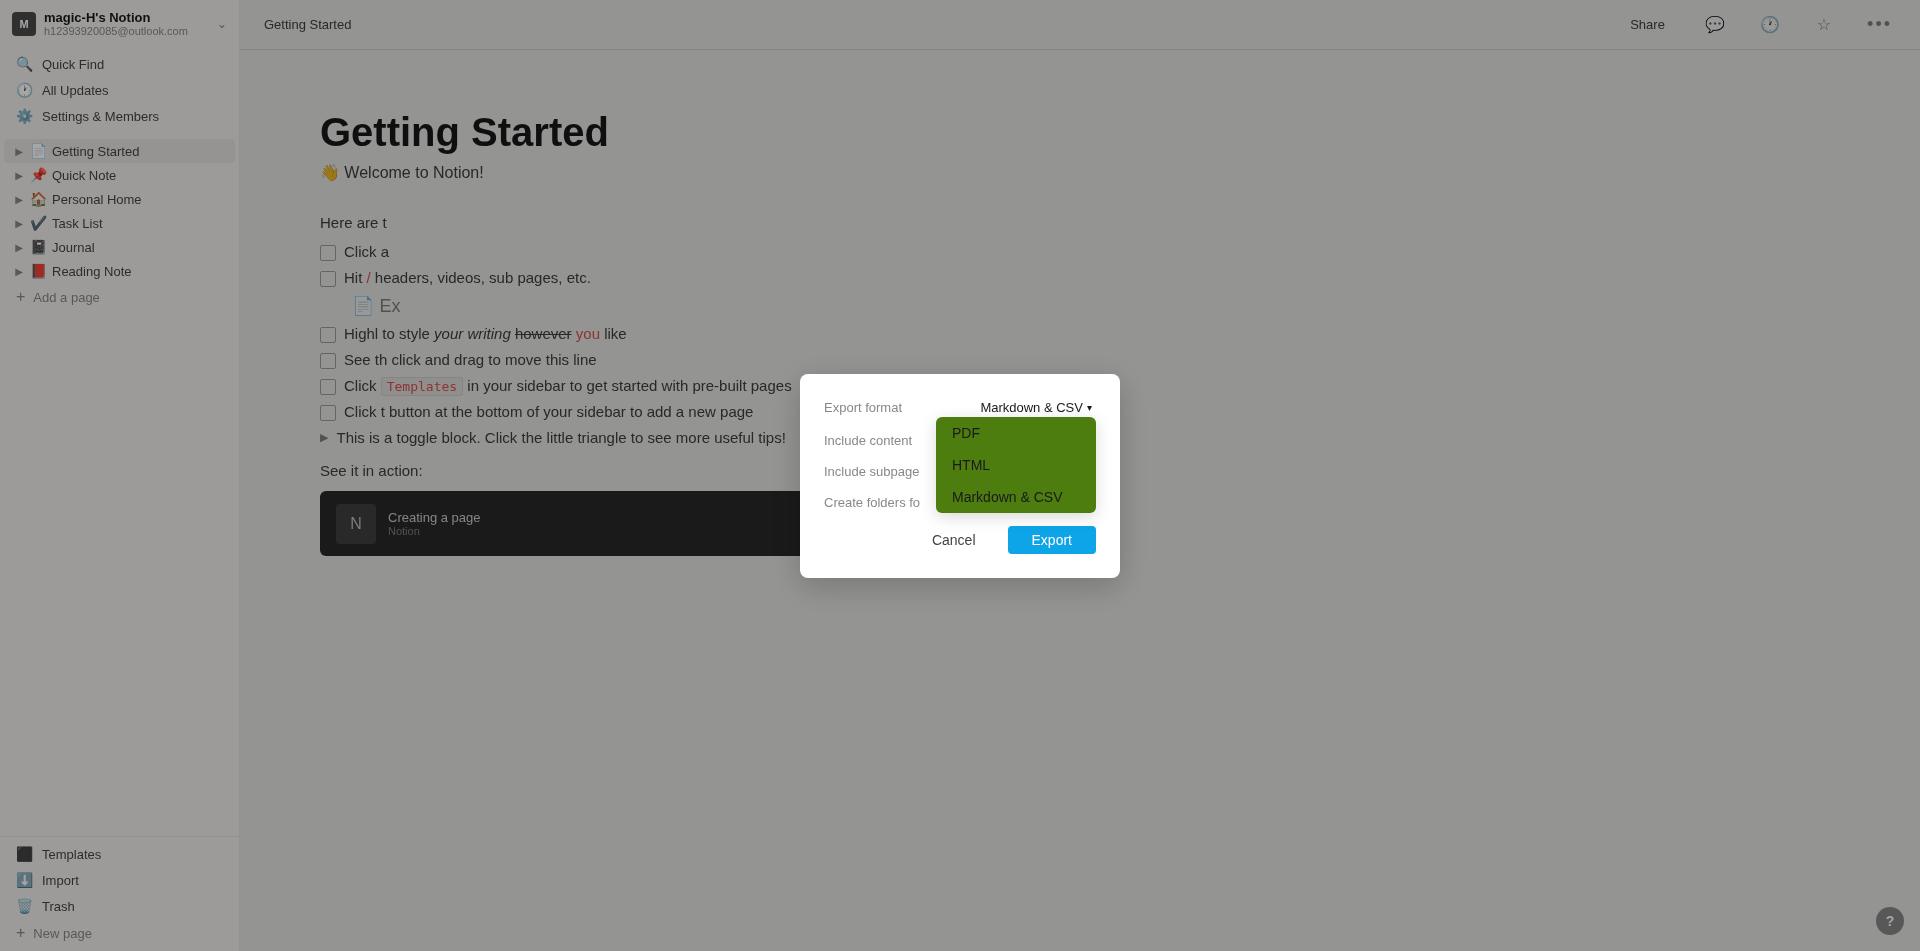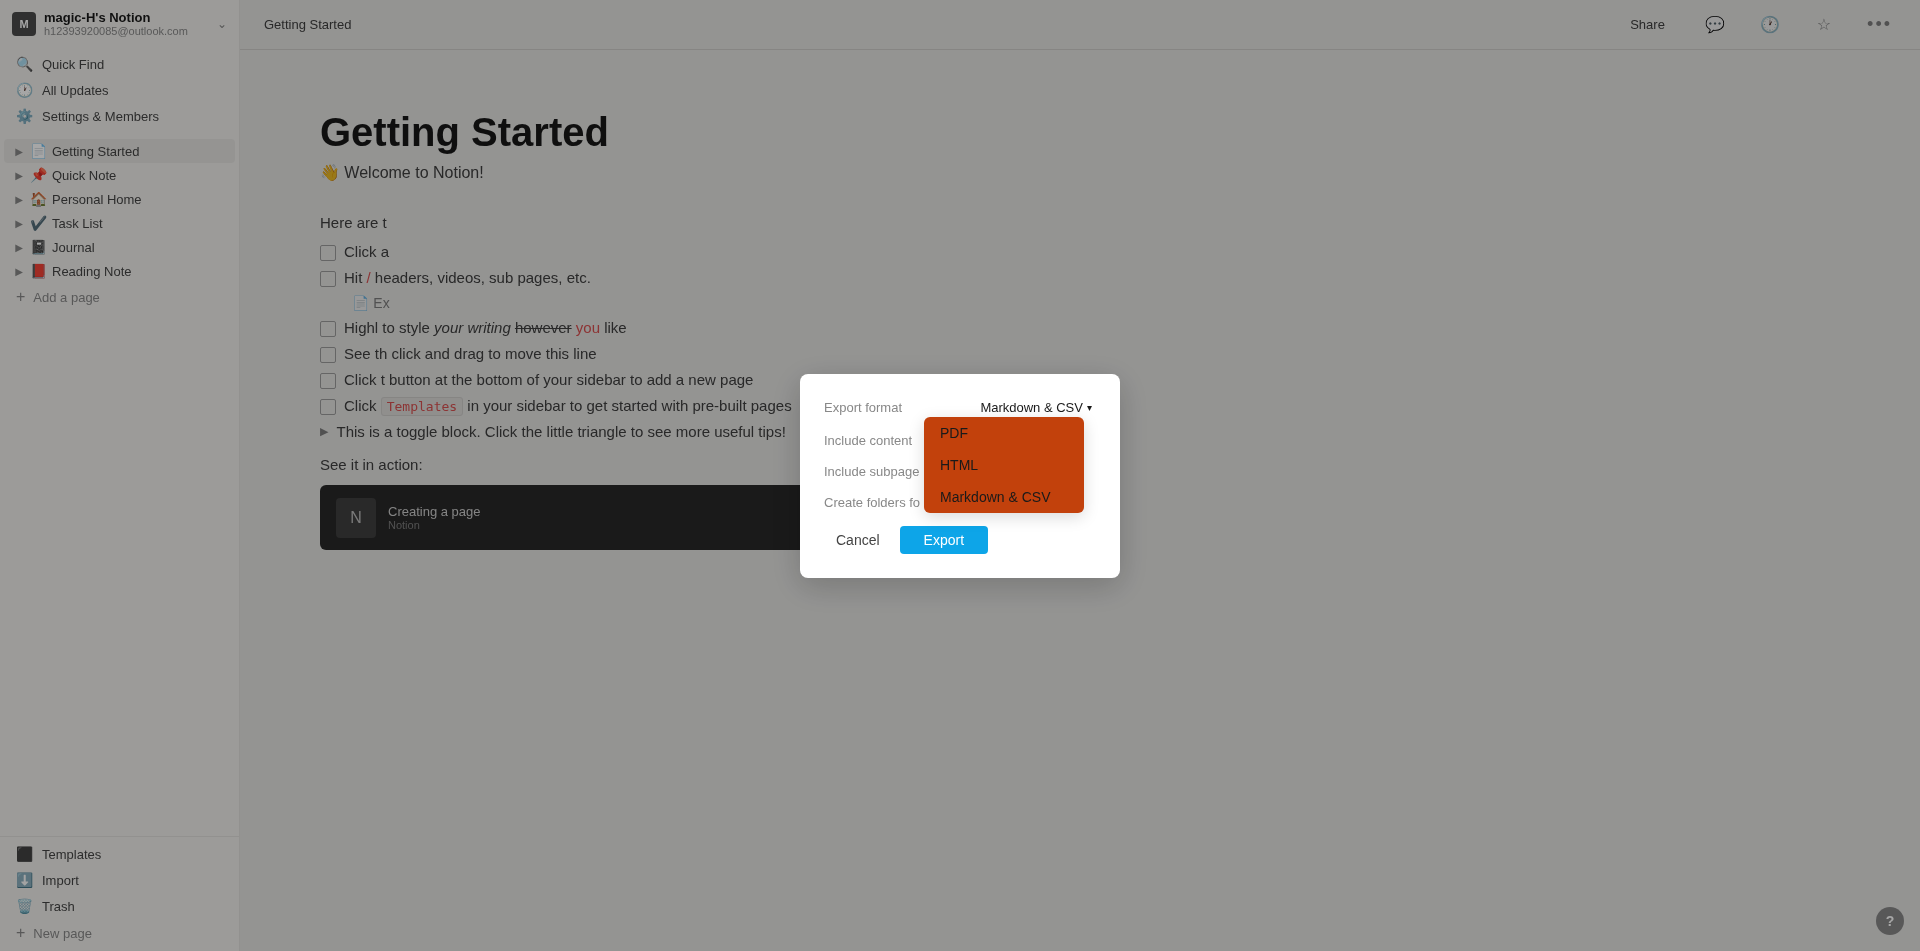--- a/index.html
+++ b/index.html
@@ -173,21 +173,21 @@
       border-radius: 3px;
       background: none; border: none;
     }
     .dropdown-item {
       padding: 8px 16px;
       font-size: 14px; color: #1a1a1a;
       cursor: pointer;
     }
 
     .dialog-actions {
-      display: flex; align-items: center; gap: 8px;
+      display: flex; align-items: center; justify-content: flex-end; gap: 20px;
       margin-top: 8px;
     }
     .btn-cancel {
       background: none; border: none; cursor: pointer;
       font-size: 14px; color: #444; padding: 6px 12px;
       border-radius: 4px;
     }
     .btn-export {
       background: #0da5e8; color: #fff; border: none; cursor: pointer;
       font-size: 14px; padding: 6px 24px; border-radius: 4px;
@@ -205,22 +205,22 @@
       cursor: pointer;
       z-index: 50;
     }
 
     
     .dialog-select-wrapper {
       position: relative;
     }
     .dropdown-positioned {
       position: absolute;
-      top: 100%; right: 12px;
-      background: #c2410c;
+      top: 100%; right: 0;
+      background: #4d7c0f;
       border-radius: 6px;
       box-shadow: 0 4px 16px rgba(0,0,0,0.15);
       min-width: 160px;
       z-index: 300;
       overflow: hidden;
     }
   </style>
 </head>
 <body>
 
@@ -338,38 +338,38 @@
     <p class="content-text">Here are t</p>
 
     <div class="checkbox-item">
       <div class="checkbox-box"></div>
       <span>Click a</span>
     </div>
     <div class="checkbox-item">
       <div class="checkbox-box"></div>
       <span>Hit <span class="inline-link">/</span> headers, videos, sub pages, etc.</span>
     </div>
-    <div style="margin-left:32px; margin-bottom:8px; font-size:14px; color:#888;">
+    <div style="margin-left:32px; margin-bottom:8px; font-size:18px; color:#888;">
       📄 Ex
     </div>
     <div class="checkbox-item">
       <div class="checkbox-box"></div>
       <span>Highl to style <span class="inline-italic">your writing</span> <span class="inline-strike">however</span> <span class="inline-highlight">you</span> like</span>
     </div>
     <div class="checkbox-item">
       <div class="checkbox-box"></div>
       <span>See th click and drag to move this line</span>
     </div>
     <div class="checkbox-item">
       <div class="checkbox-box"></div>
+      <span>Click <span class="inline-code">Templates</span> in your sidebar to get started with pre-built pages</span>
+    </div>
+    <div class="checkbox-item">
+      <div class="checkbox-box"></div>
       <span>Click t button at the bottom of your sidebar to add a new page</span>
-    </div>
-    <div class="checkbox-item">
-      <div class="checkbox-box"></div>
-      <span>Click <span class="inline-code">Templates</span> in your sidebar to get started with pre-built pages</span>
     </div>
 
     <div class="toggle-item">
       <span class="toggle-arrow">▶</span>
       <span>This is a toggle block. Click the little triangle to see more useful tips!</span>
     </div>
 
     <p class="section-label">See it in action:</p>
 
     <div class="video-placeholder">

